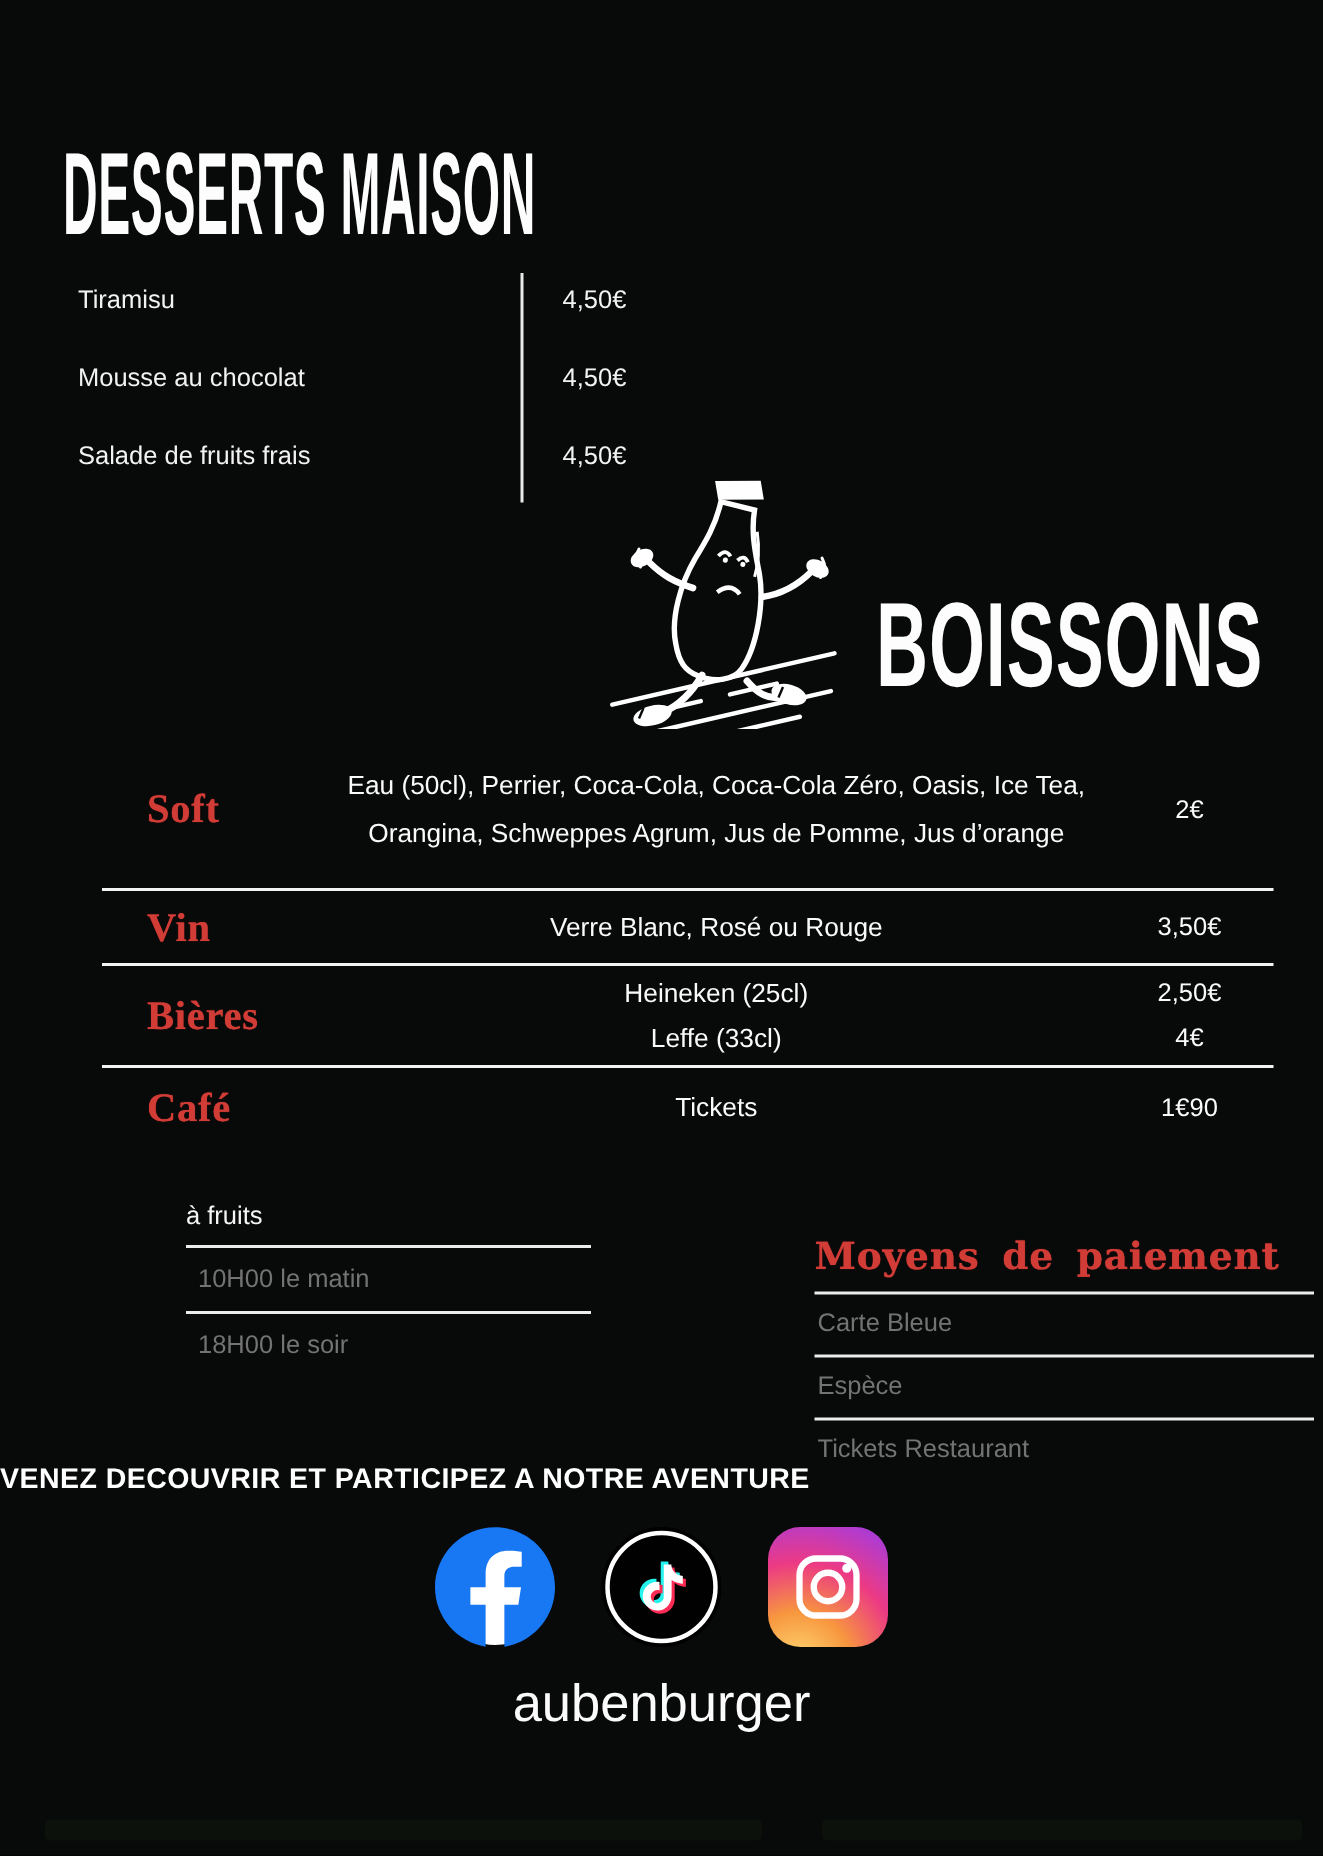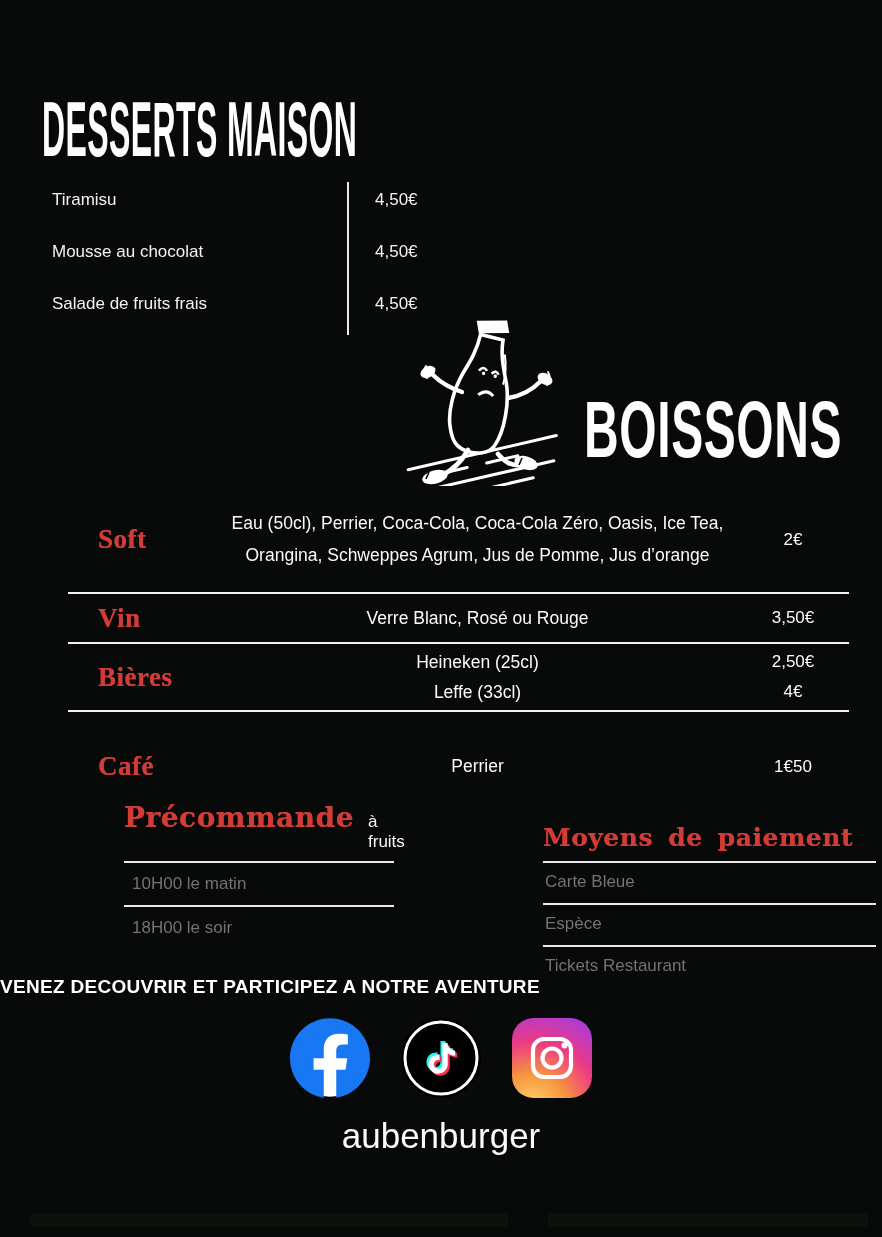--- a/index.html
+++ b/index.html
@@ -19,21 +19,21 @@
   
   #dessert-list{position:absolute;left:52px;top:174px;width:560px;}
   .dessert-row{display:grid;grid-template-columns:296px 1fr;height:52px;align-items:center;}
   .dessert-name{font-size:17px;}
   .dessert-price{font-size:17px;padding-left:27px;}
   #dessert-divider{position:absolute;left:347px;top:182px;width:2px;height:153px;background:#e9e9e9;}
 
   
   #drinks-table{position:absolute;left:68px;top:487px;width:781px;}
   .drink-row{display:grid;grid-template-columns:150px 1fr 112px;align-items:center;border-bottom:2px solid #f3f3f3;}
-  .drink-row:last-child{border-bottom:none;margin-top:28px;}
+  .drink-row:last-child{border-bottom:none;}
   .drink-label{
     font-family:Liberation Serif, serif;font-weight:700;
     color:#d23c36;font-size:27px;padding-left:30px;letter-spacing:.5px;
     text-shadow:0 0 .6px #d23c36;
   }
   .drink-desc{font-size:17.5px;text-align:center;color:#fafafa;}
   .drink-price{font-size:17px;text-align:center;color:#fafafa;}
   .row-soft{min-height:105px;}
   .row-soft .drink-desc{line-height:31.5px;padding:0 8px;}
   .row-vin{min-height:48px;}
@@ -153,28 +153,27 @@
         <div>Heineken (25cl)</div>
         <div>Leffe (33cl)</div>
       </div>
       <div class="drink-price">
         <div>2,50€</div>
         <div>4€</div>
       </div>
     </div>
     <div class="drink-row row-cafe">
       <div class="drink-label">Café</div>
-      <div class="drink-desc">Perrier</div>
-      <div class="drink-price">1€50</div>
+      <div class="drink-desc">Tickets</div>
+      <div class="drink-price">1€90</div>
     </div>
   </div>
 
   <div class="info-block" id="precommande-block">
     <div id="precommande-heading-row">
-      <span class="info-heading">Précommande</span>
       <span class="heading-suffix">à fruits</span>
     </div>
     <div class="rule"></div>
     <div class="info-entry">10H00 le matin</div>
     <div class="rule"></div>
     <div class="info-entry">18H00 le soir</div>
   </div>
 
   <div class="info-block" id="paiement-block">
     <div class="info-heading">Moyens de paiement</div>

